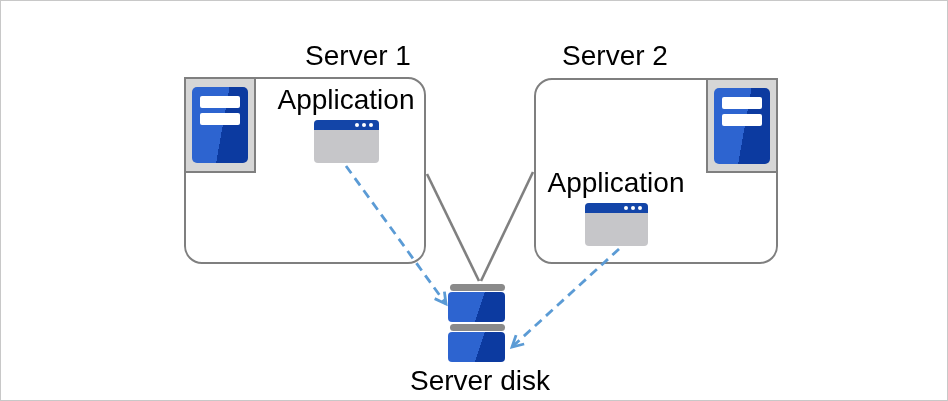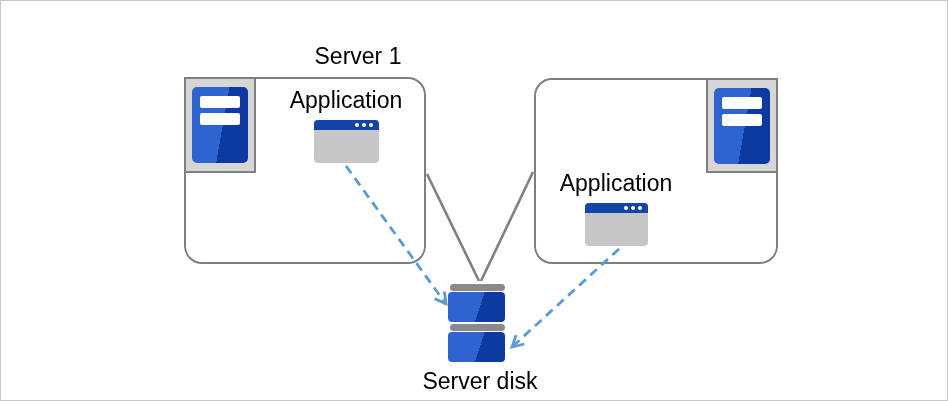--- a/index.html
+++ b/index.html
@@ -9,21 +9,21 @@
   }
   .server-box{
     position:absolute;box-sizing:border-box;
     border:2.5px solid var(--box-border,#7f7f7f);
     border-radius:18px;background:#fff;
   }
   .box1{left:183px;top:76px;width:242px;height:187px;}
   .box2{left:533px;top:77px;width:244px;height:186px;}
   .label{
     position:absolute;width:160px;text-align:center;
-    font-size:23px;line-height:22px;color:var(--label-text,#000);white-space:nowrap;
+    font-size:28px;line-height:22px;color:var(--label-text,#000);white-space:nowrap;
   }
   .title1{left:277px;top:44px;}
   .title2{left:534px;top:44px;}
   .applabel1{left:265px;top:88px;}
   .applabel2{left:535px;top:171px;}
   .disklabel{left:399px;top:369px;}
   
   .plate{
     position:absolute;box-sizing:border-box;
     background:var(--plate-fill,#d6d6d6);
@@ -67,20 +67,21 @@
 </style>
 </head>
 <body>
 
 <div class="canvas">
 
   <div class="server-box box1"></div>
   <div class="server-box box2"></div>
 
   <div class="label title1">Server 1</div>
+  <div class="label title2">Server 2</div>
 
   <div class="plate plate1">
     <div class="tower">
       <div class="slot"></div>
       <div class="slot"></div>
     </div>
   </div>
   <div class="plate plate2">
     <div class="tower">
       <div class="slot"></div>

